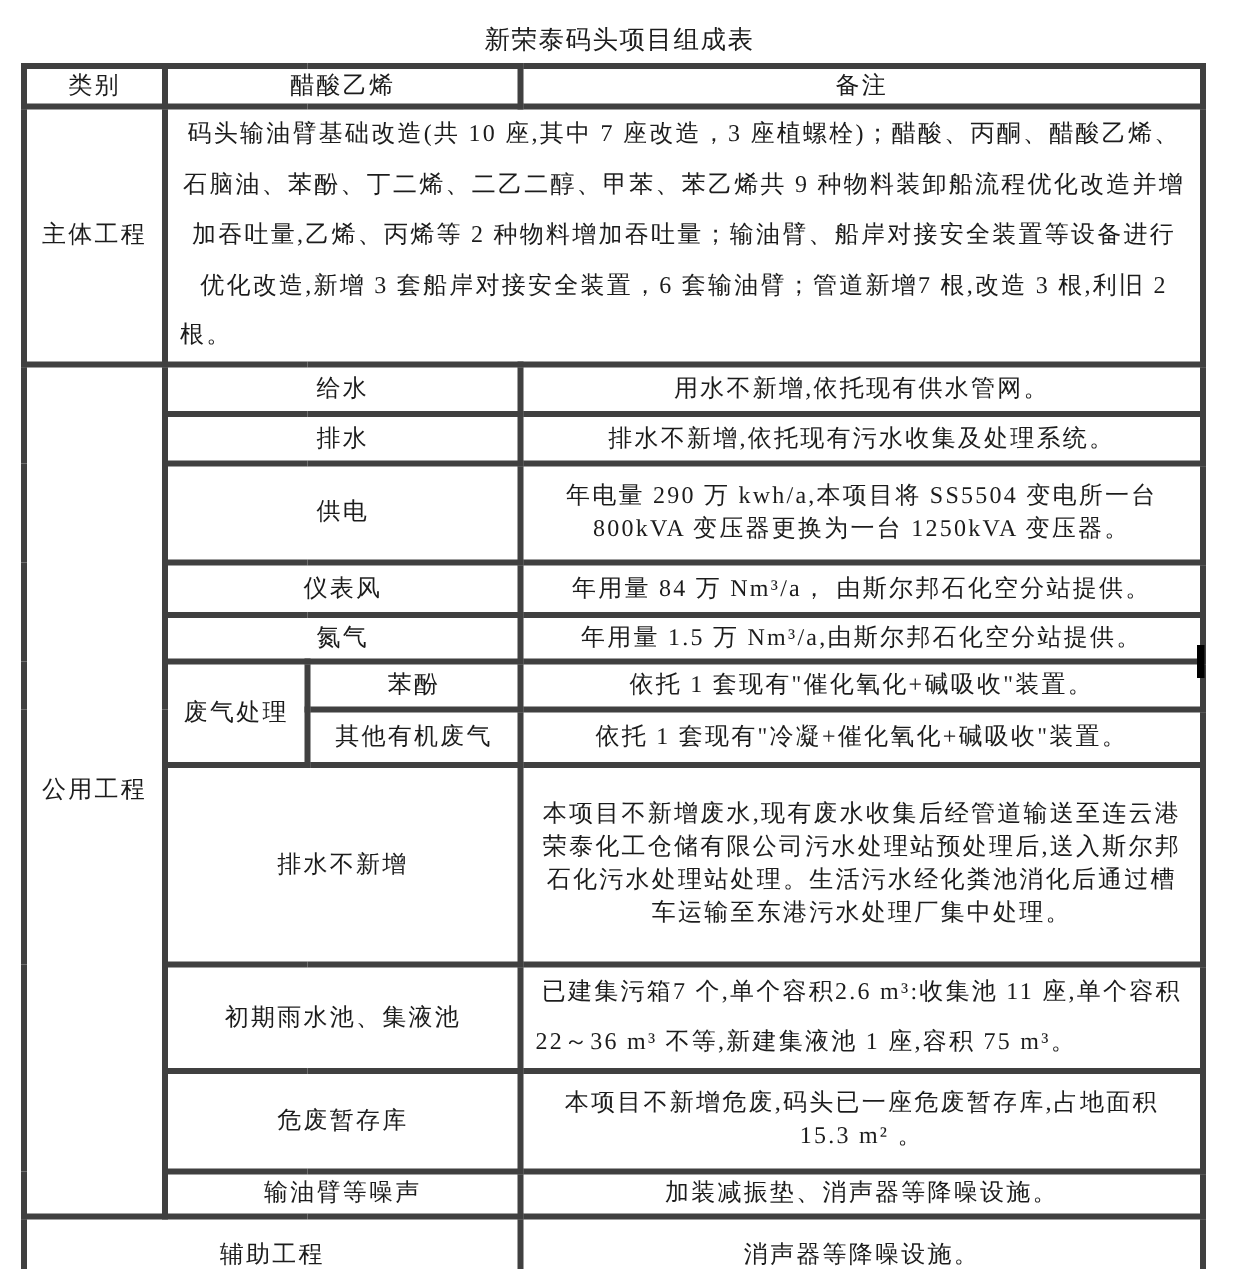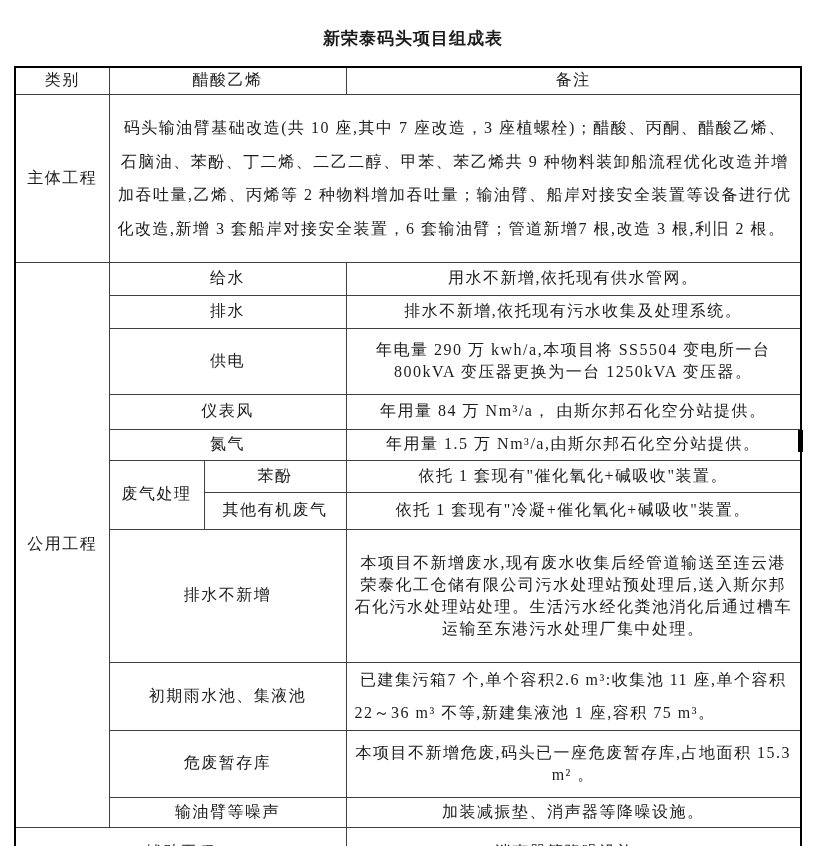--- a/index.html
+++ b/index.html
@@ -2,30 +2,30 @@
 <html><head>
 <meta charset="utf-8">
 <style>
   html,body{margin:0;padding:0;}
   body{
     width:826px;height:846px;background:#ffffff;position:relative;
     font-family:"Liberation Serif","DejaVu Serif",serif;
     color:#1c1c1c;
   }
   .title{
-    text-align:center;font-size:17px;font-weight:bold;
-    margin:16px;padding-top:11px;padding-bottom:0;letter-spacing:1px;
+    text-align:center;font-size:17px;font-weight:normal;
+    margin:4px;padding-top:11px;padding-bottom:0;letter-spacing:1px;
   }
   table.comp{
     border-collapse:collapse;table-layout:fixed;
     margin-left:14px;width:786px;
     border:2px solid #000;
   }
   table.comp td{
-    border:1px solid #404040;
+    border:4px solid #404040;
     font-size:16px;letter-spacing:1.5px;
     text-align:center;vertical-align:middle;
     padding:0 8px;overflow:hidden;
   }
   td.hdr{font-size:15.5px;letter-spacing:2px;}
   td.name{letter-spacing:2px;margin-left:32px;}
   td.remark-single{letter-spacing:2px;}
   td.para{
     text-align:justify;text-align-last:left;
     line-height:33.5px;padding:0 12px;letter-spacing:1.2px;font-family:Liberation Serif, serif;

